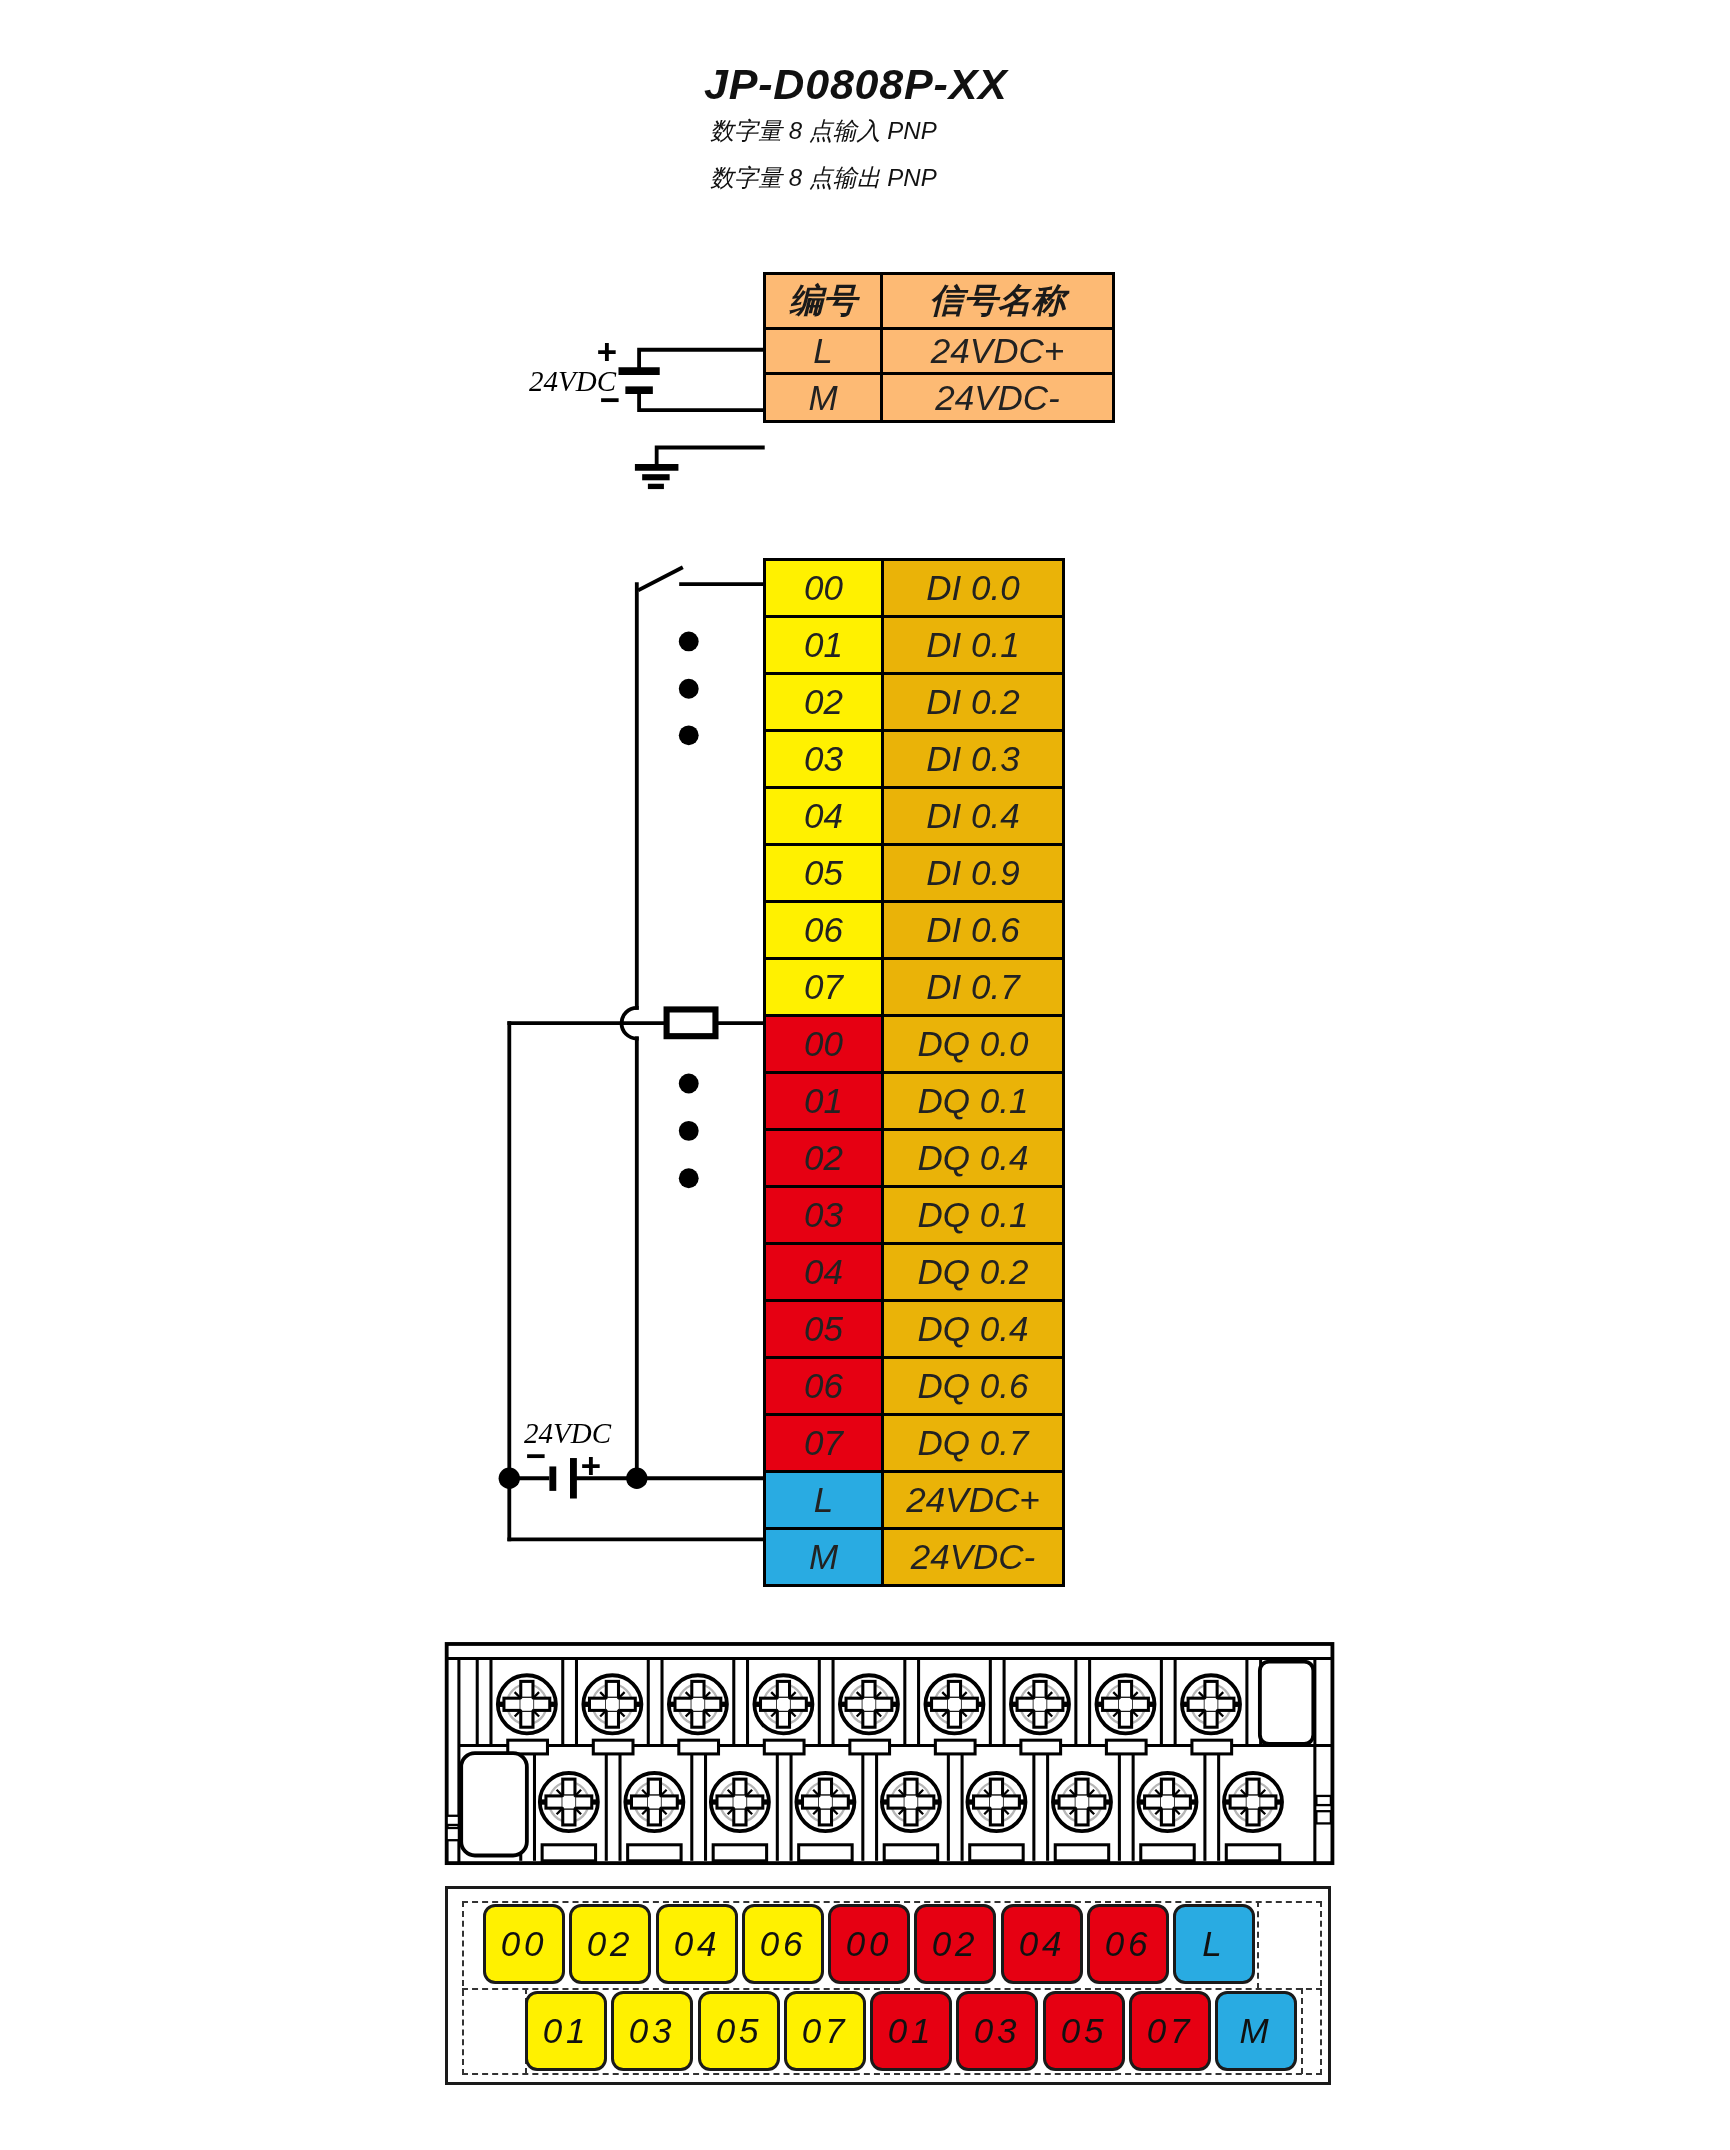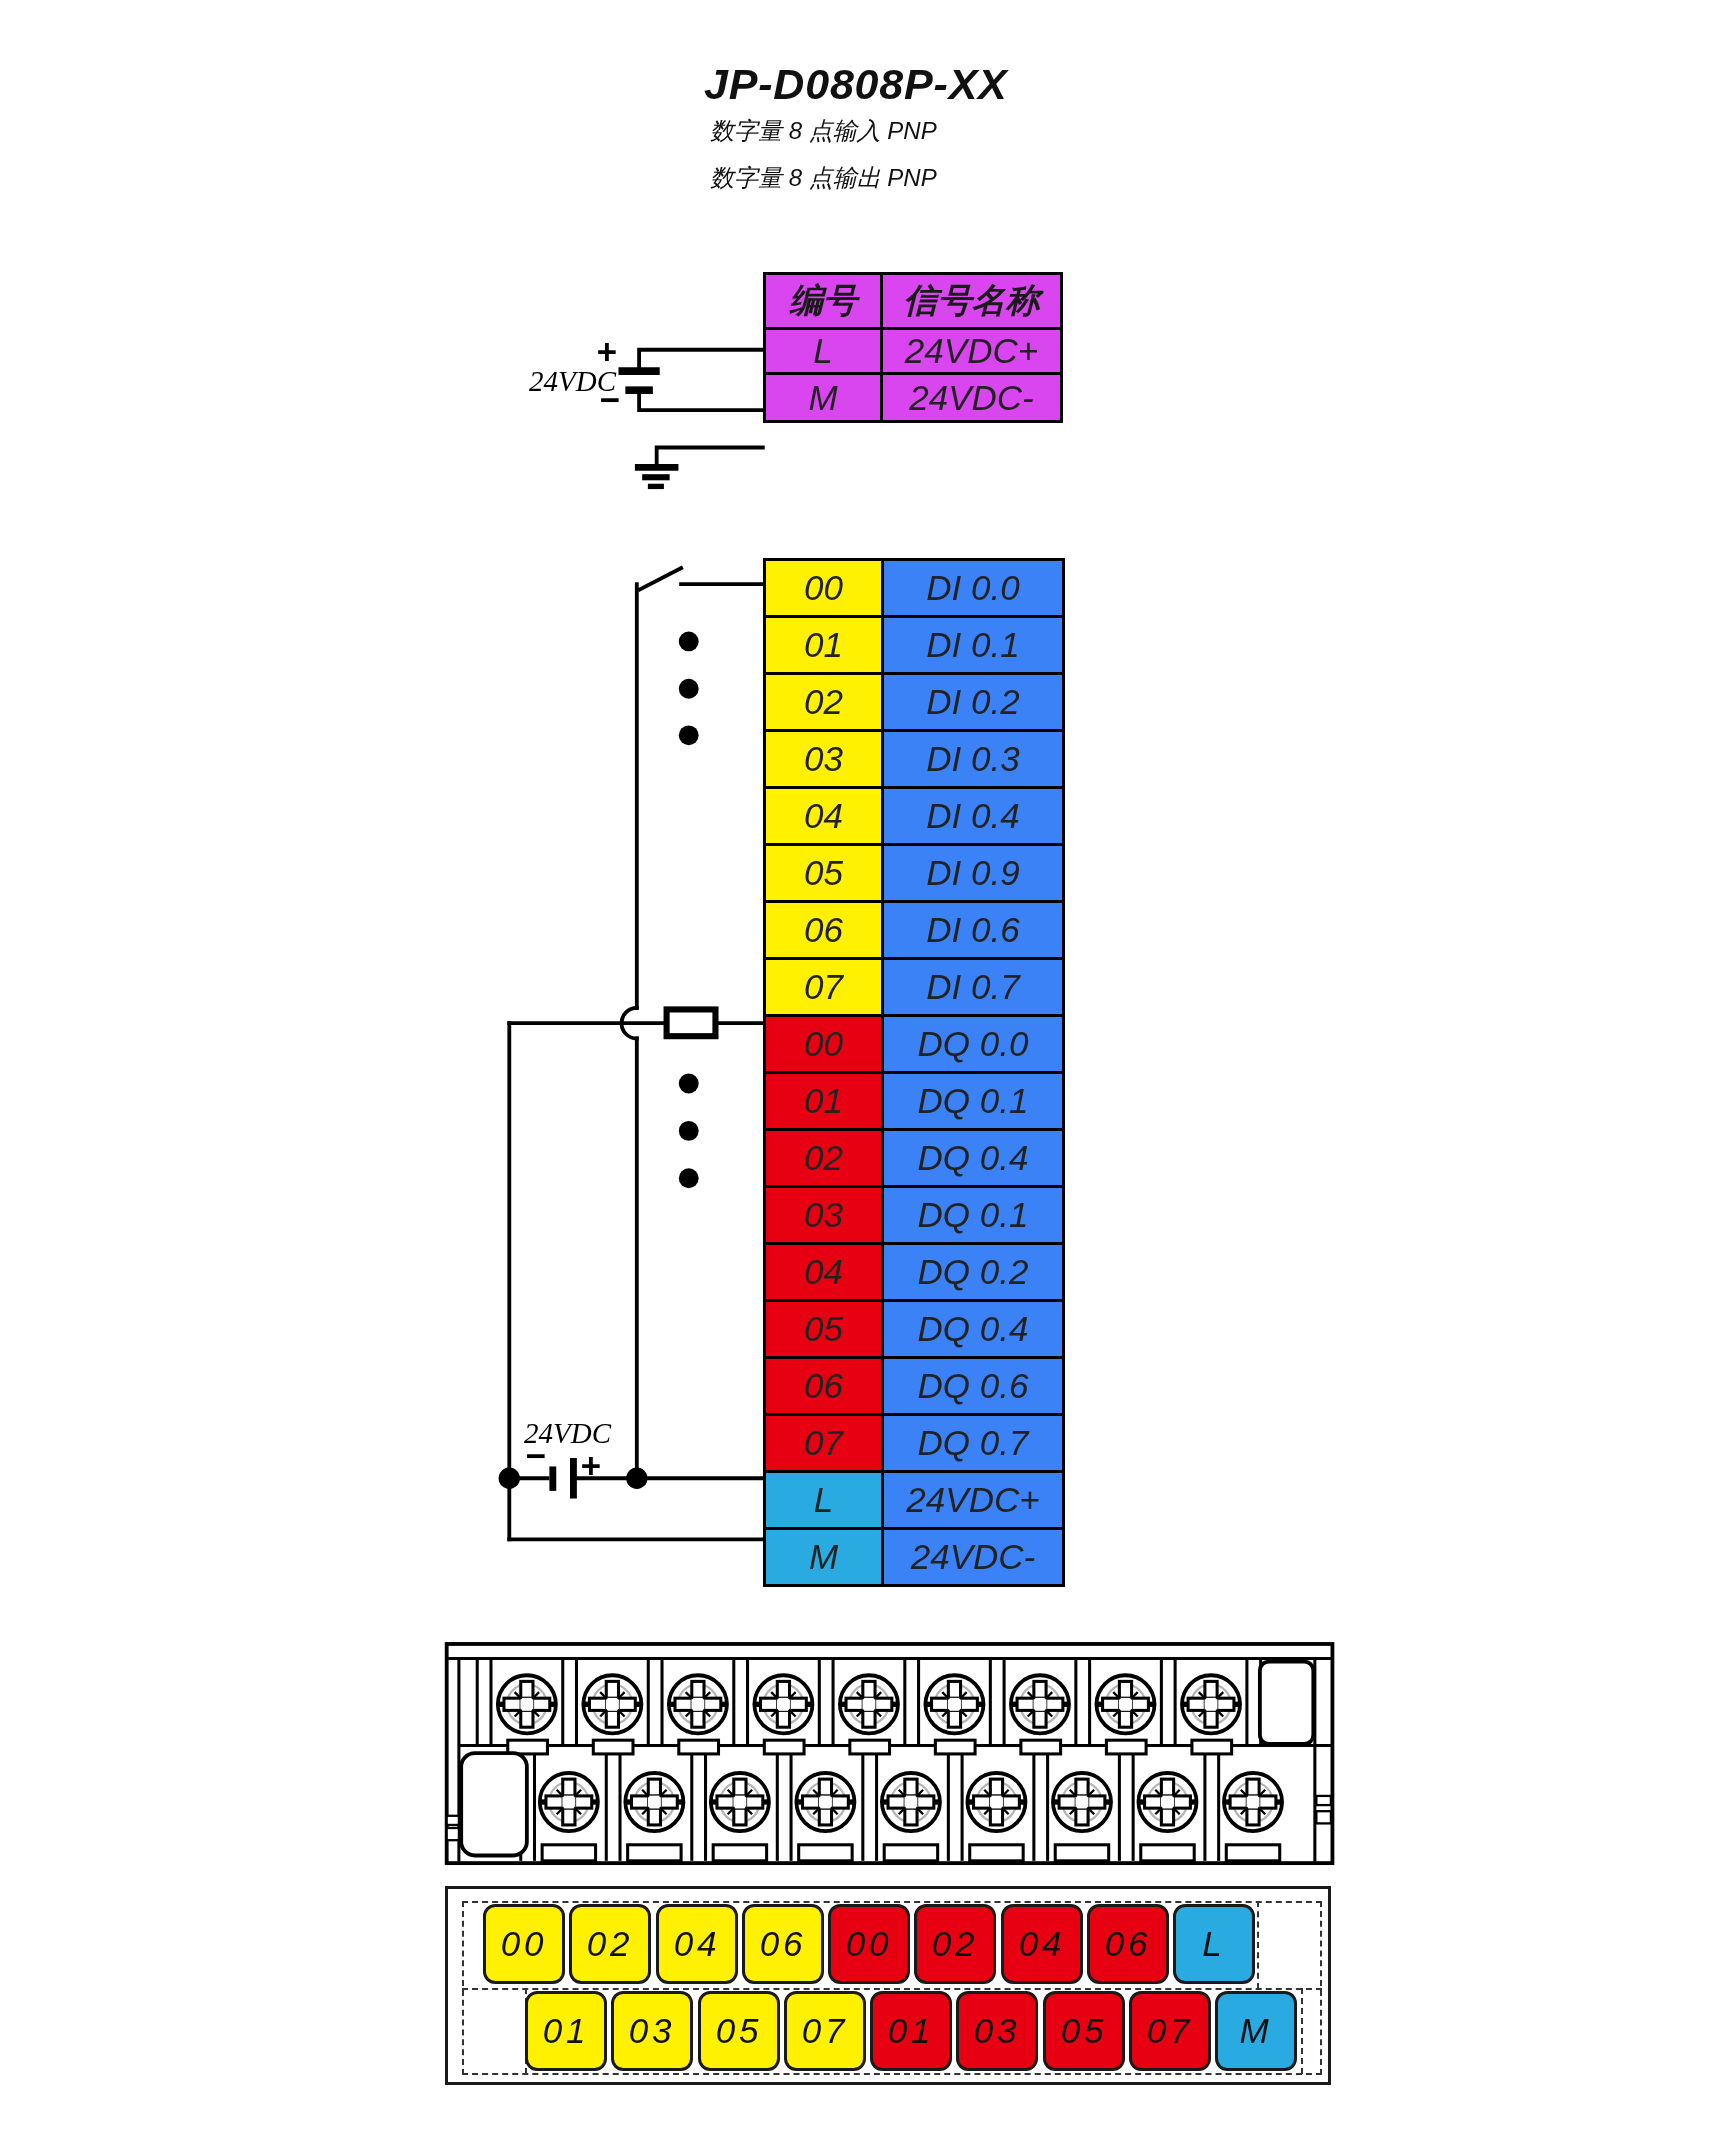--- a/index.html
+++ b/index.html
@@ -4,35 +4,35 @@
 <style>
   html,body{margin:0;padding:0;background:#fff;}
   #page{position:relative;width:1731px;height:2151px;background:#fff;overflow:hidden;
         font-family:"Liberation Sans",sans-serif;color:#1a1a1a;}
   .abs{position:absolute;font-style:italic;}
   
   .title{left:704px;top:60px;font-size:43px;font-weight:800;letter-spacing:0.8px;color:#111;}
   .sub{left:710px;font-size:24px;font-weight:400;color:#111;}
   .sub1{top:115px;} .sub2{top:162px;}
   
-  .ptable{left:763px;top:272px;width:300px;border:3.1px solid #000;box-sizing:border-box;background:#d946ef;}
+  .ptable{left:763px;top:272px;width:352px;border:3.1px solid #000;box-sizing:border-box;background:#fdba74;}
   .prow{display:flex;box-sizing:border-box;border-bottom:3.1px solid #000;}
   .prow:last-child{border-bottom:none;}
   .pc1{width:117px;display:flex;align-items:center;justify-content:center;border-right:3.1px solid #000;box-sizing:border-box;}
   .pc2{flex:1;display:flex;align-items:center;justify-content:center;}
   .phead{height:55px;font-size:34px;font-weight:700;}
   .pr{font-size:35px;font-weight:400;color:#222;}
   .h63{height:45px;} .h75{height:54px;}
   
   .iotable{left:763px;top:558px;width:302px;border:3.1px solid #000;box-sizing:border-box;background:#fff;}
   .iorow{display:flex;height:54px;border-bottom:3.1px solid #000;box-sizing:content-box;}
   .iorow:last-child{border-bottom:none;}
   .ioc1{width:118px;display:flex;align-items:center;justify-content:center;
         border-right:3.1px solid #000;box-sizing:border-box;font-size:35px;color:#222;}
-  .ioc2{flex:1;display:flex;align-items:center;justify-content:center;font-size:35px;color:#222;background:#3b82f6;}
+  .ioc2{flex:1;display:flex;align-items:center;justify-content:center;font-size:35px;color:#222;background:#eab308;}
   .c-yellow{background:#FFF100;}
   .c-red{background:#E60012;}
   .c-blue{background:#29ABE2;}
   
   .vdc{font-family:"Liberation Serif",serif;font-size:29px;color:#000;}
   .sign{font-size:35px;font-weight:600;color:#000;line-height:1;}
   
   .strip{left:445px;top:1886px;width:886px;height:199px;border:3.1px solid #1a1a1a;box-sizing:border-box;background:#fff;}
   .dash-box{position:absolute;left:13.7px;top:11.5px;width:860px;height:174px;border:2.3px dashed #333;box-sizing:border-box;}
   .dash-h{position:absolute;left:13.7px;top:99px;width:860px;height:0;border-top:2.3px dashed #333;}

